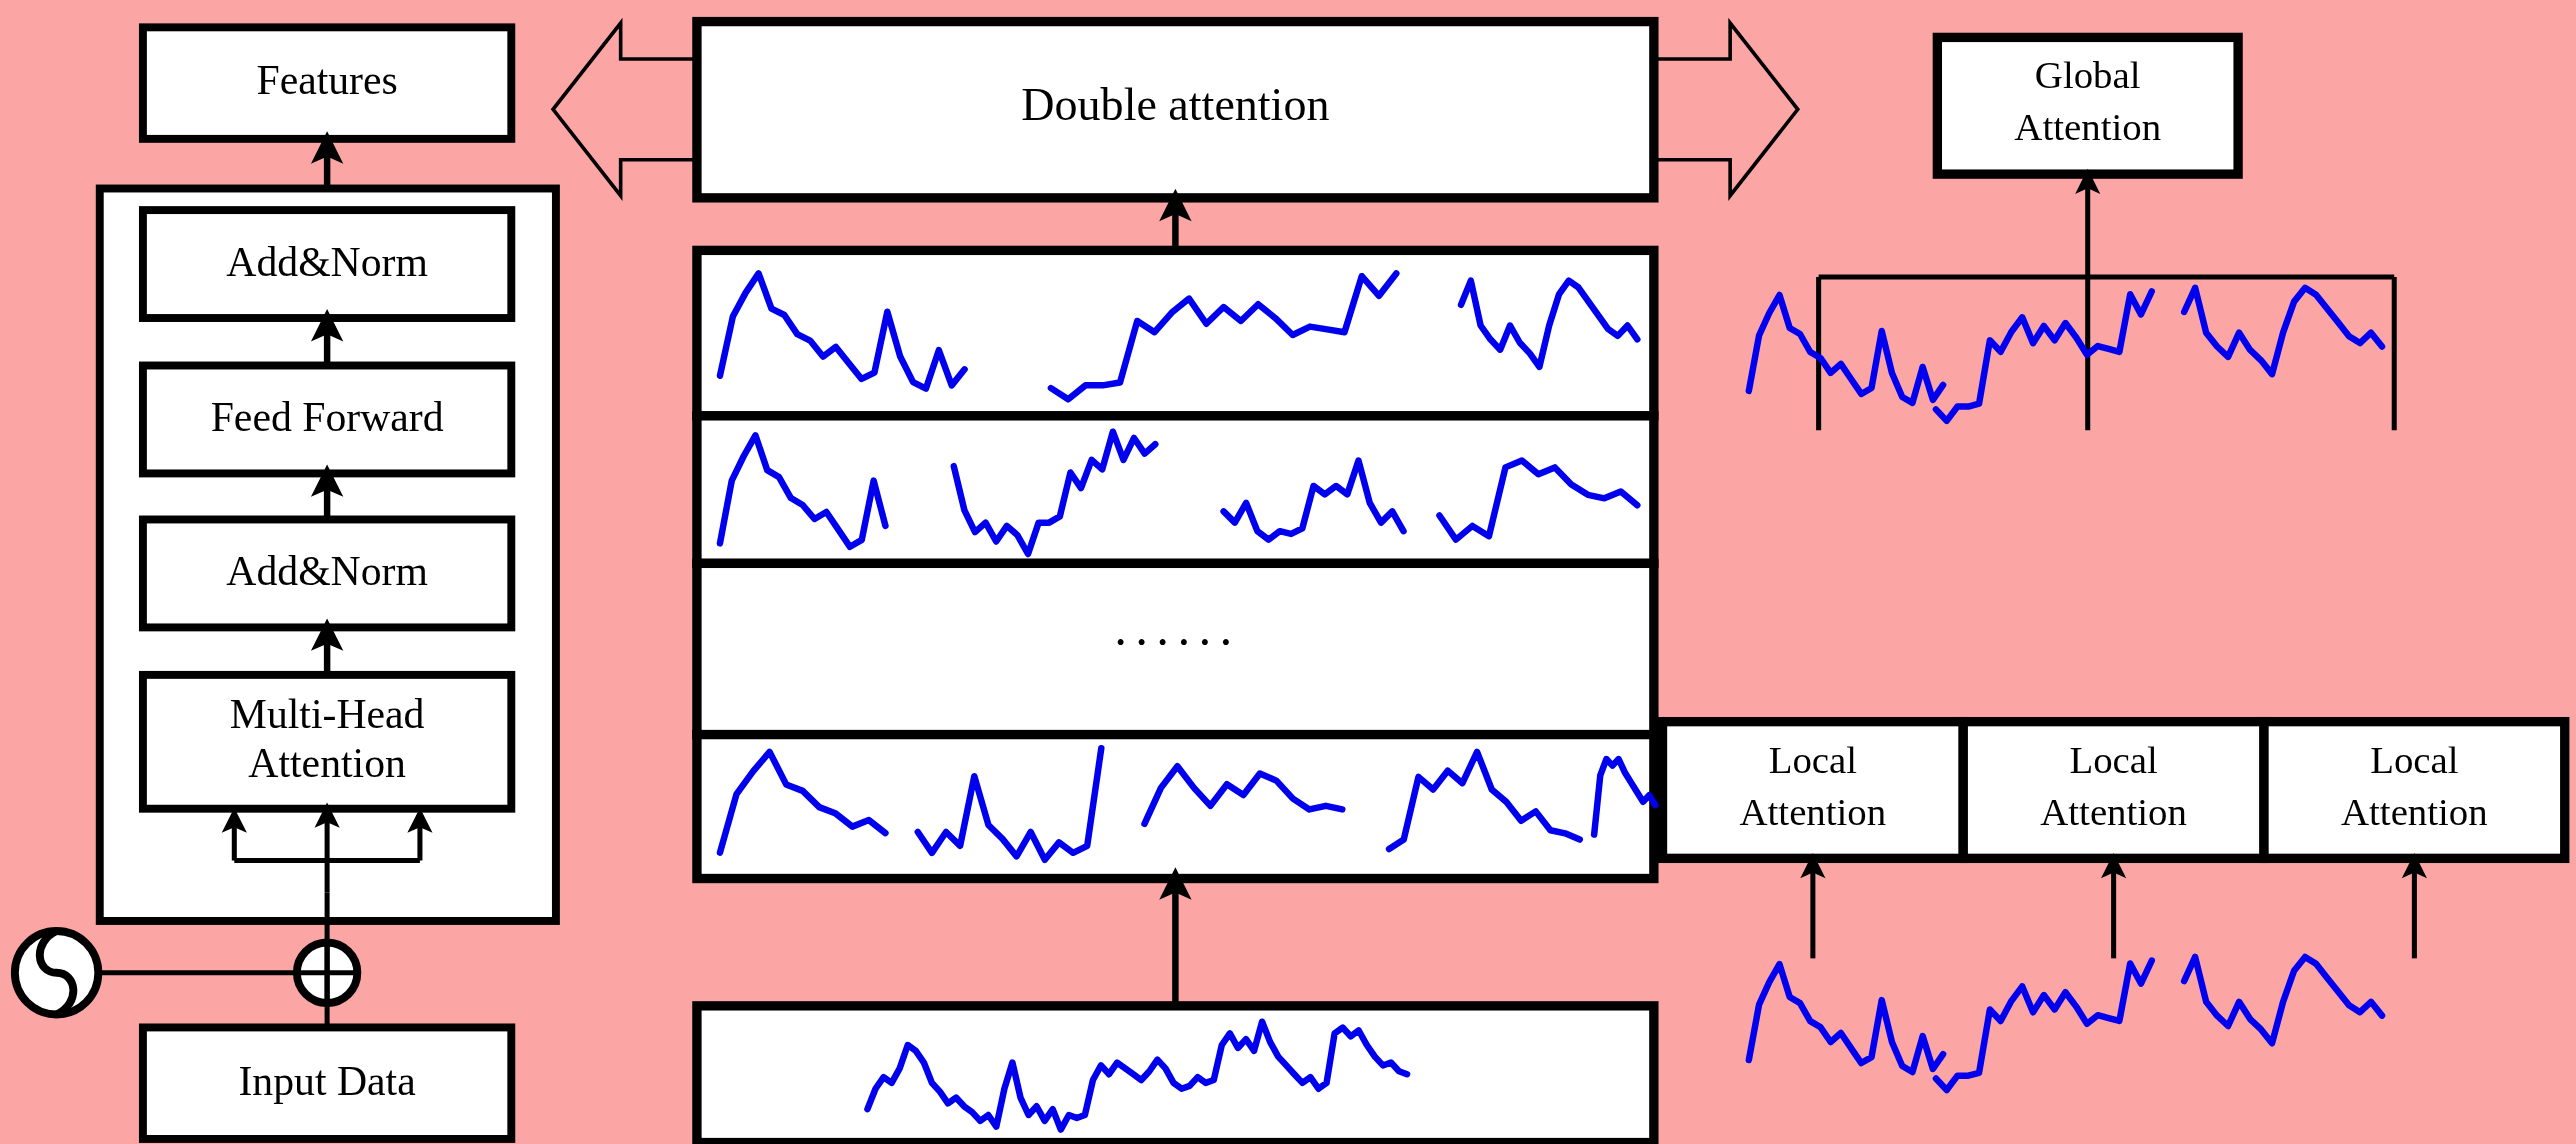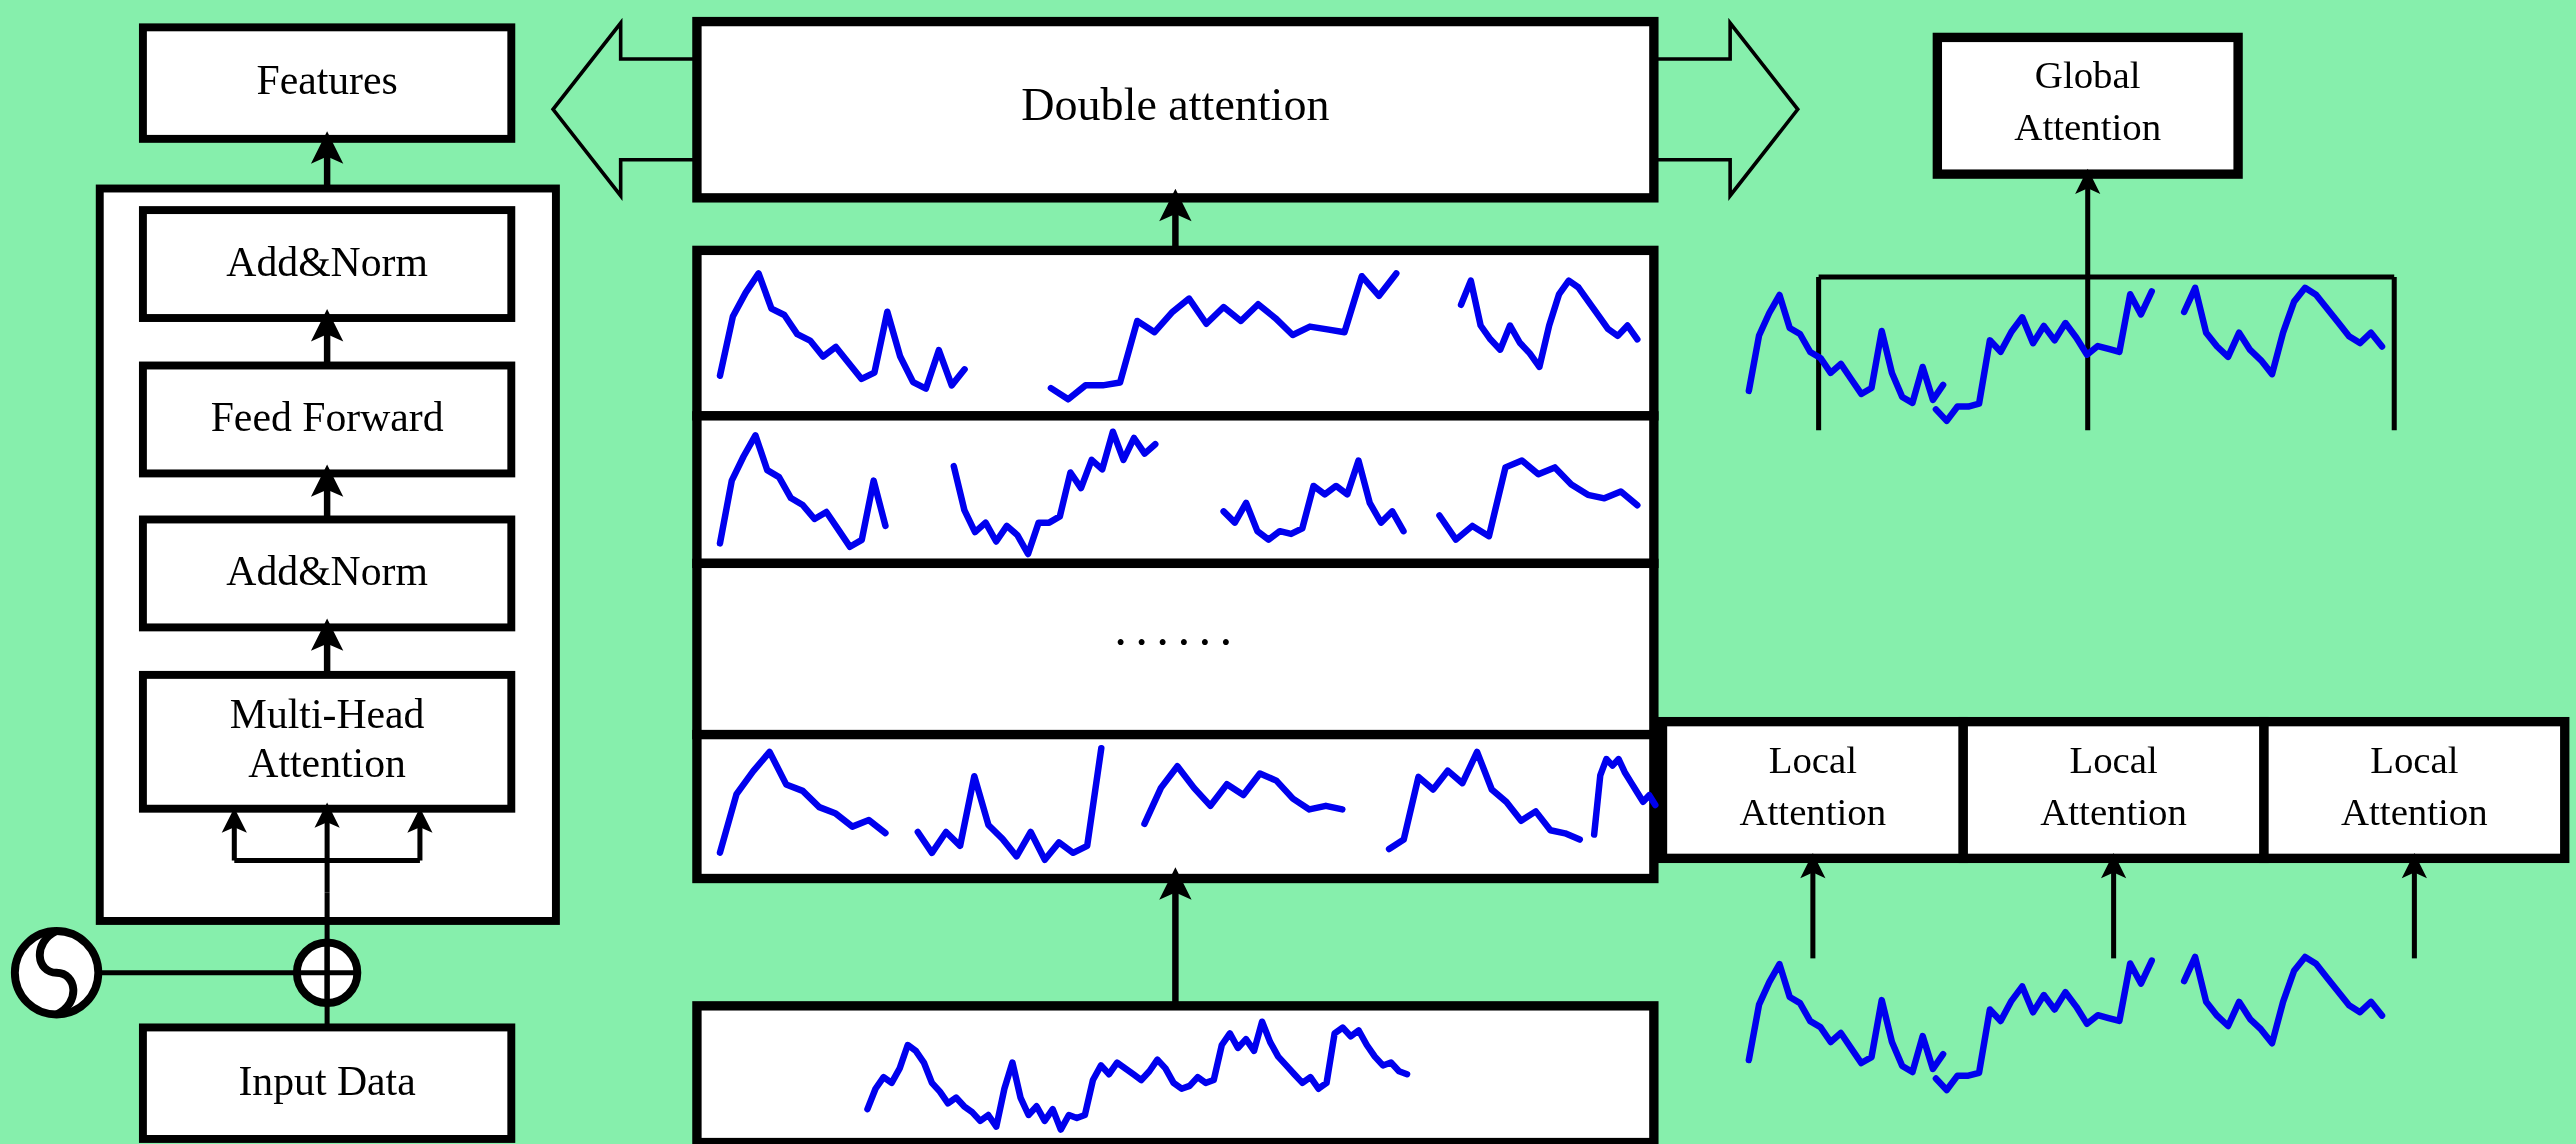--- a/index.html
+++ b/index.html
@@ -1,18 +1,18 @@
 <!DOCTYPE html>
 <html style="font-size:11.5px"><head>
 <meta charset="utf-8">
 <style>
   html,body{margin:0;padding:0;background:#ffffff;}
   body{width:2576px;height:1144px;overflow:hidden;
        font-family:"Liberation Serif","DejaVu Serif",serif;}
-  #stage{position:relative;width:2576px;height:1144px;background:#86efac;text-decoration:underline;}
+  #stage{position:relative;width:2576px;height:1144px;background:#fca5a5;text-decoration:underline;}
   svg{position:absolute;left:0;top:0;width:2576px;height:1144px;}
   .bx{fill:#ffffff;stroke:#000000;}
   .thin{fill:none;stroke:#000000;stroke-width:5;}
   .ln{stroke:#000000;stroke-width:9;fill:none;}
   .ln2{stroke:#000000;stroke-width:7;fill:none;}
   .wave{fill:none;stroke:#0000ee;stroke-width:9;stroke-linejoin:round;stroke-linecap:round;}
   .lbl{font-family:"Liberation Serif","DejaVu Serif",serif;fill:#000;
        text-anchor:middle;dominant-baseline:middle;}
   .t54{font-size:54px;}
   .t58{font-size:58px;}

